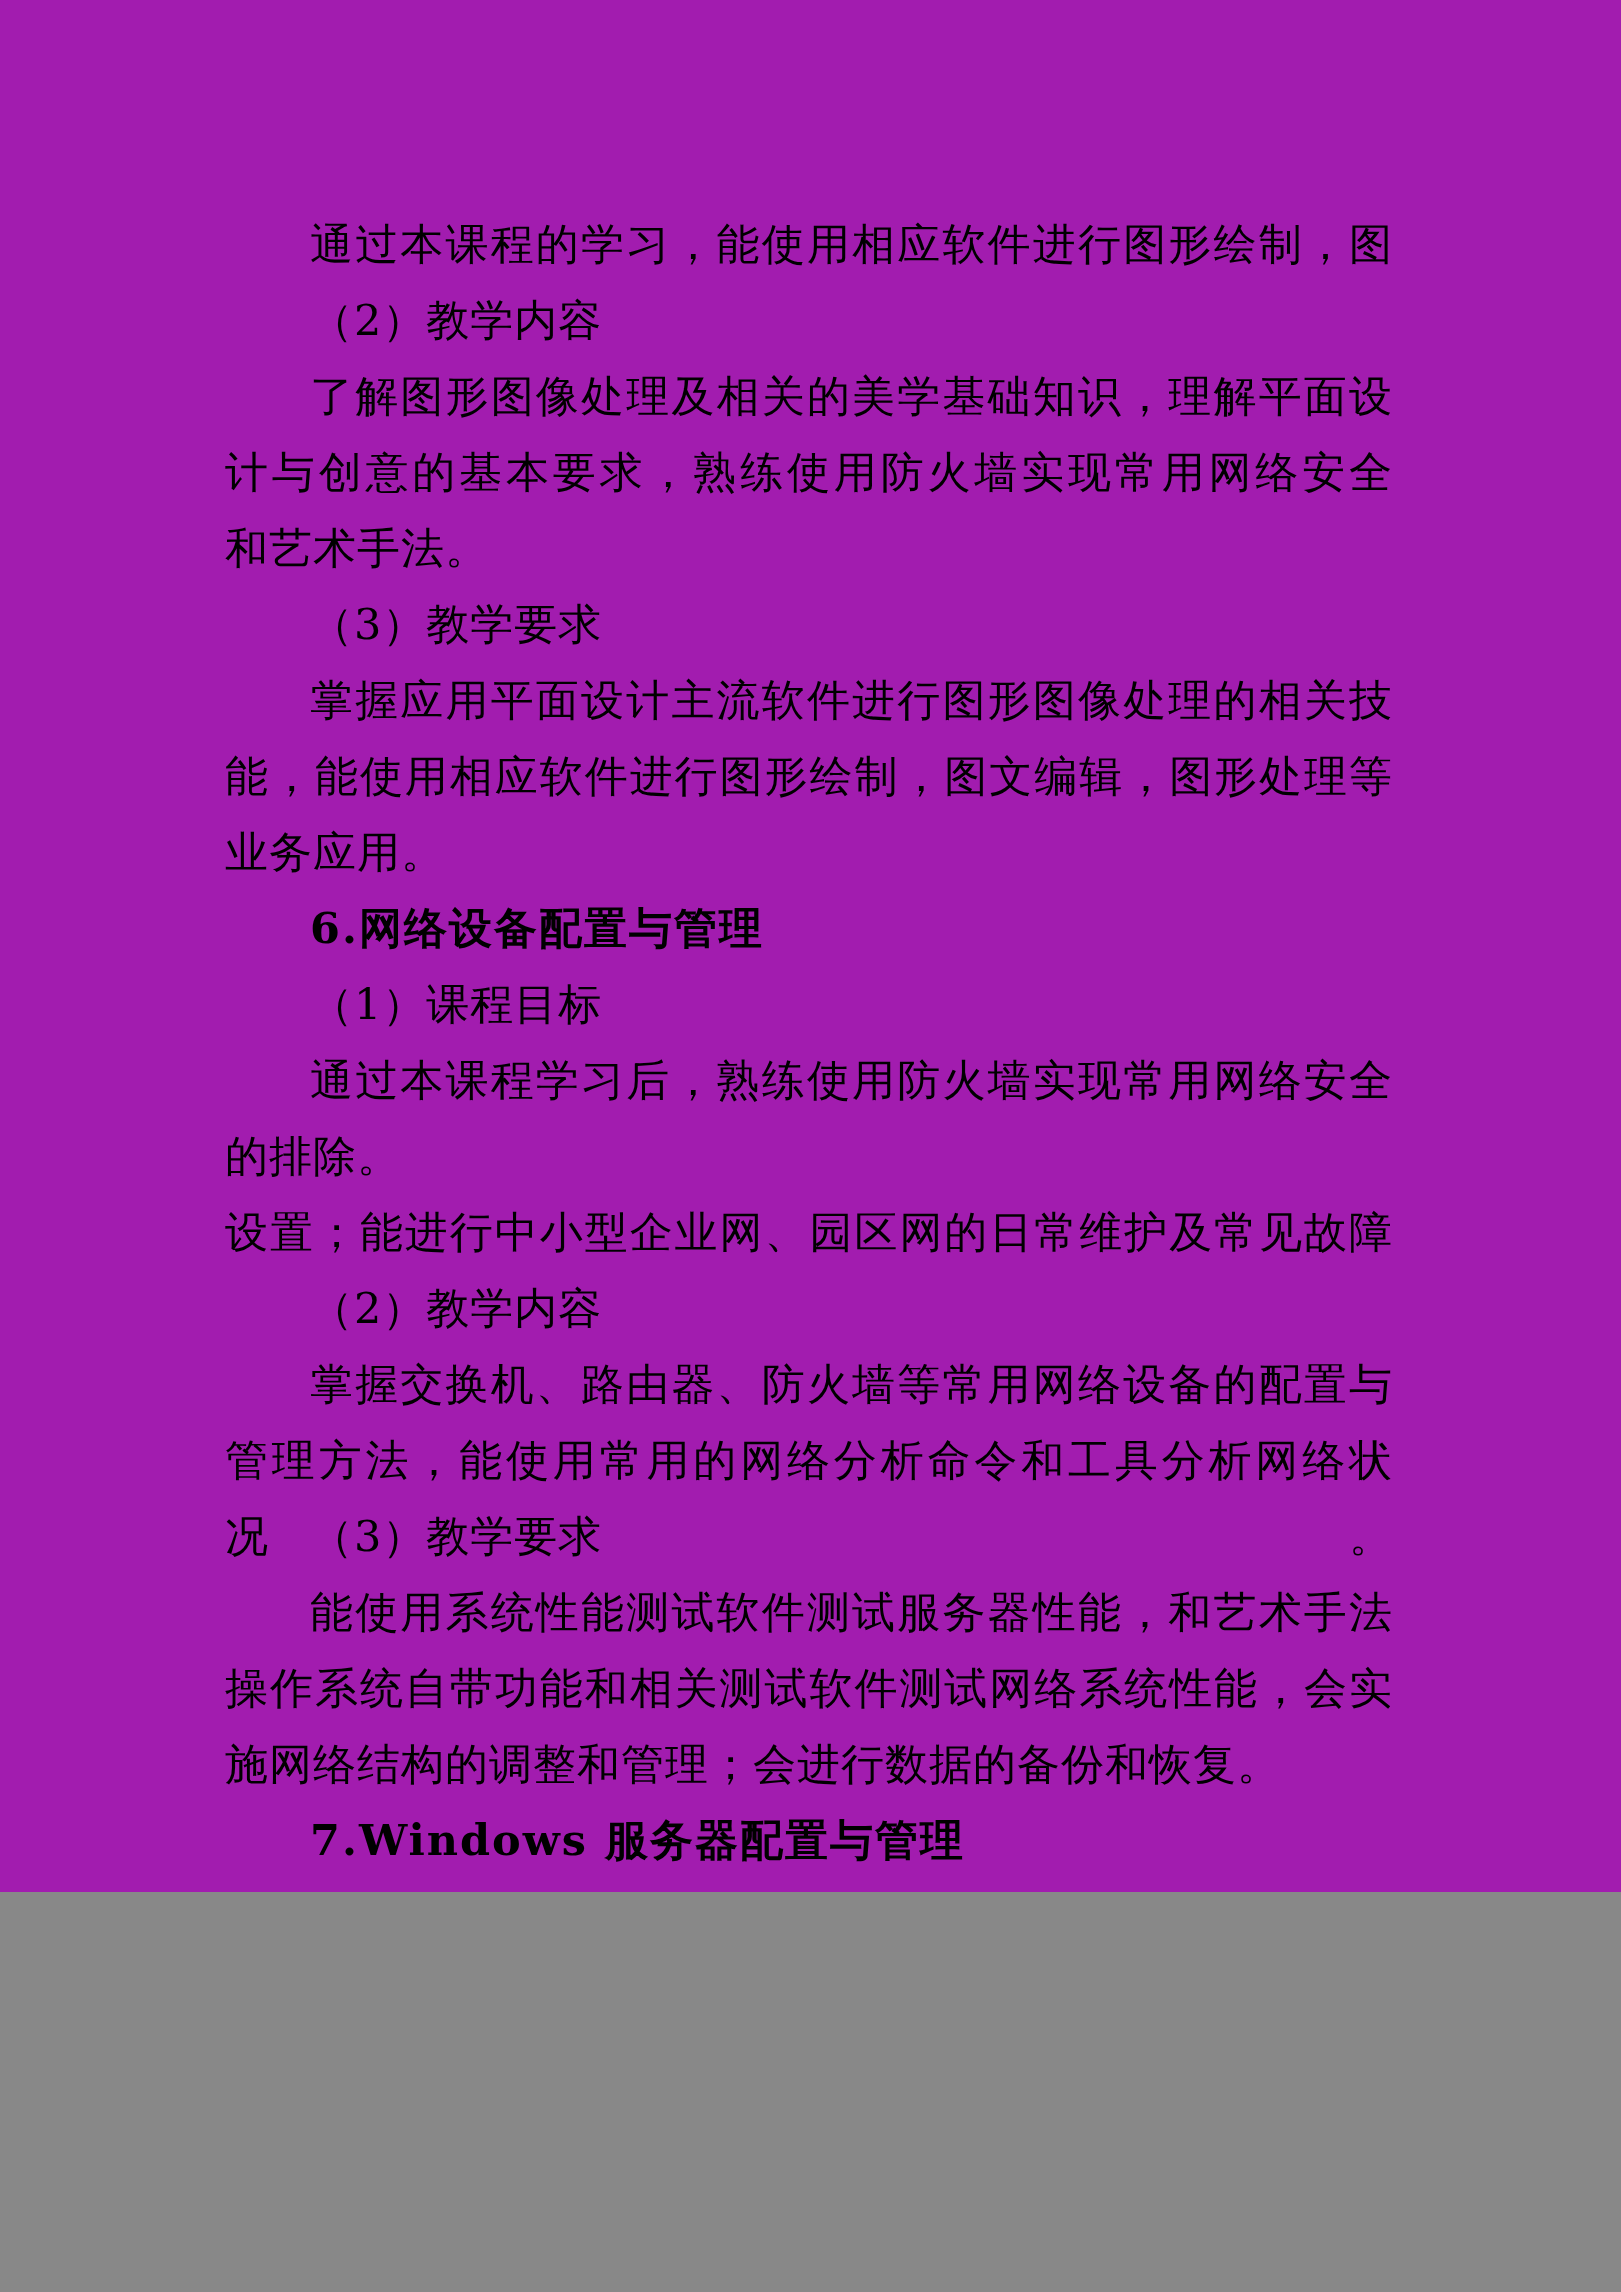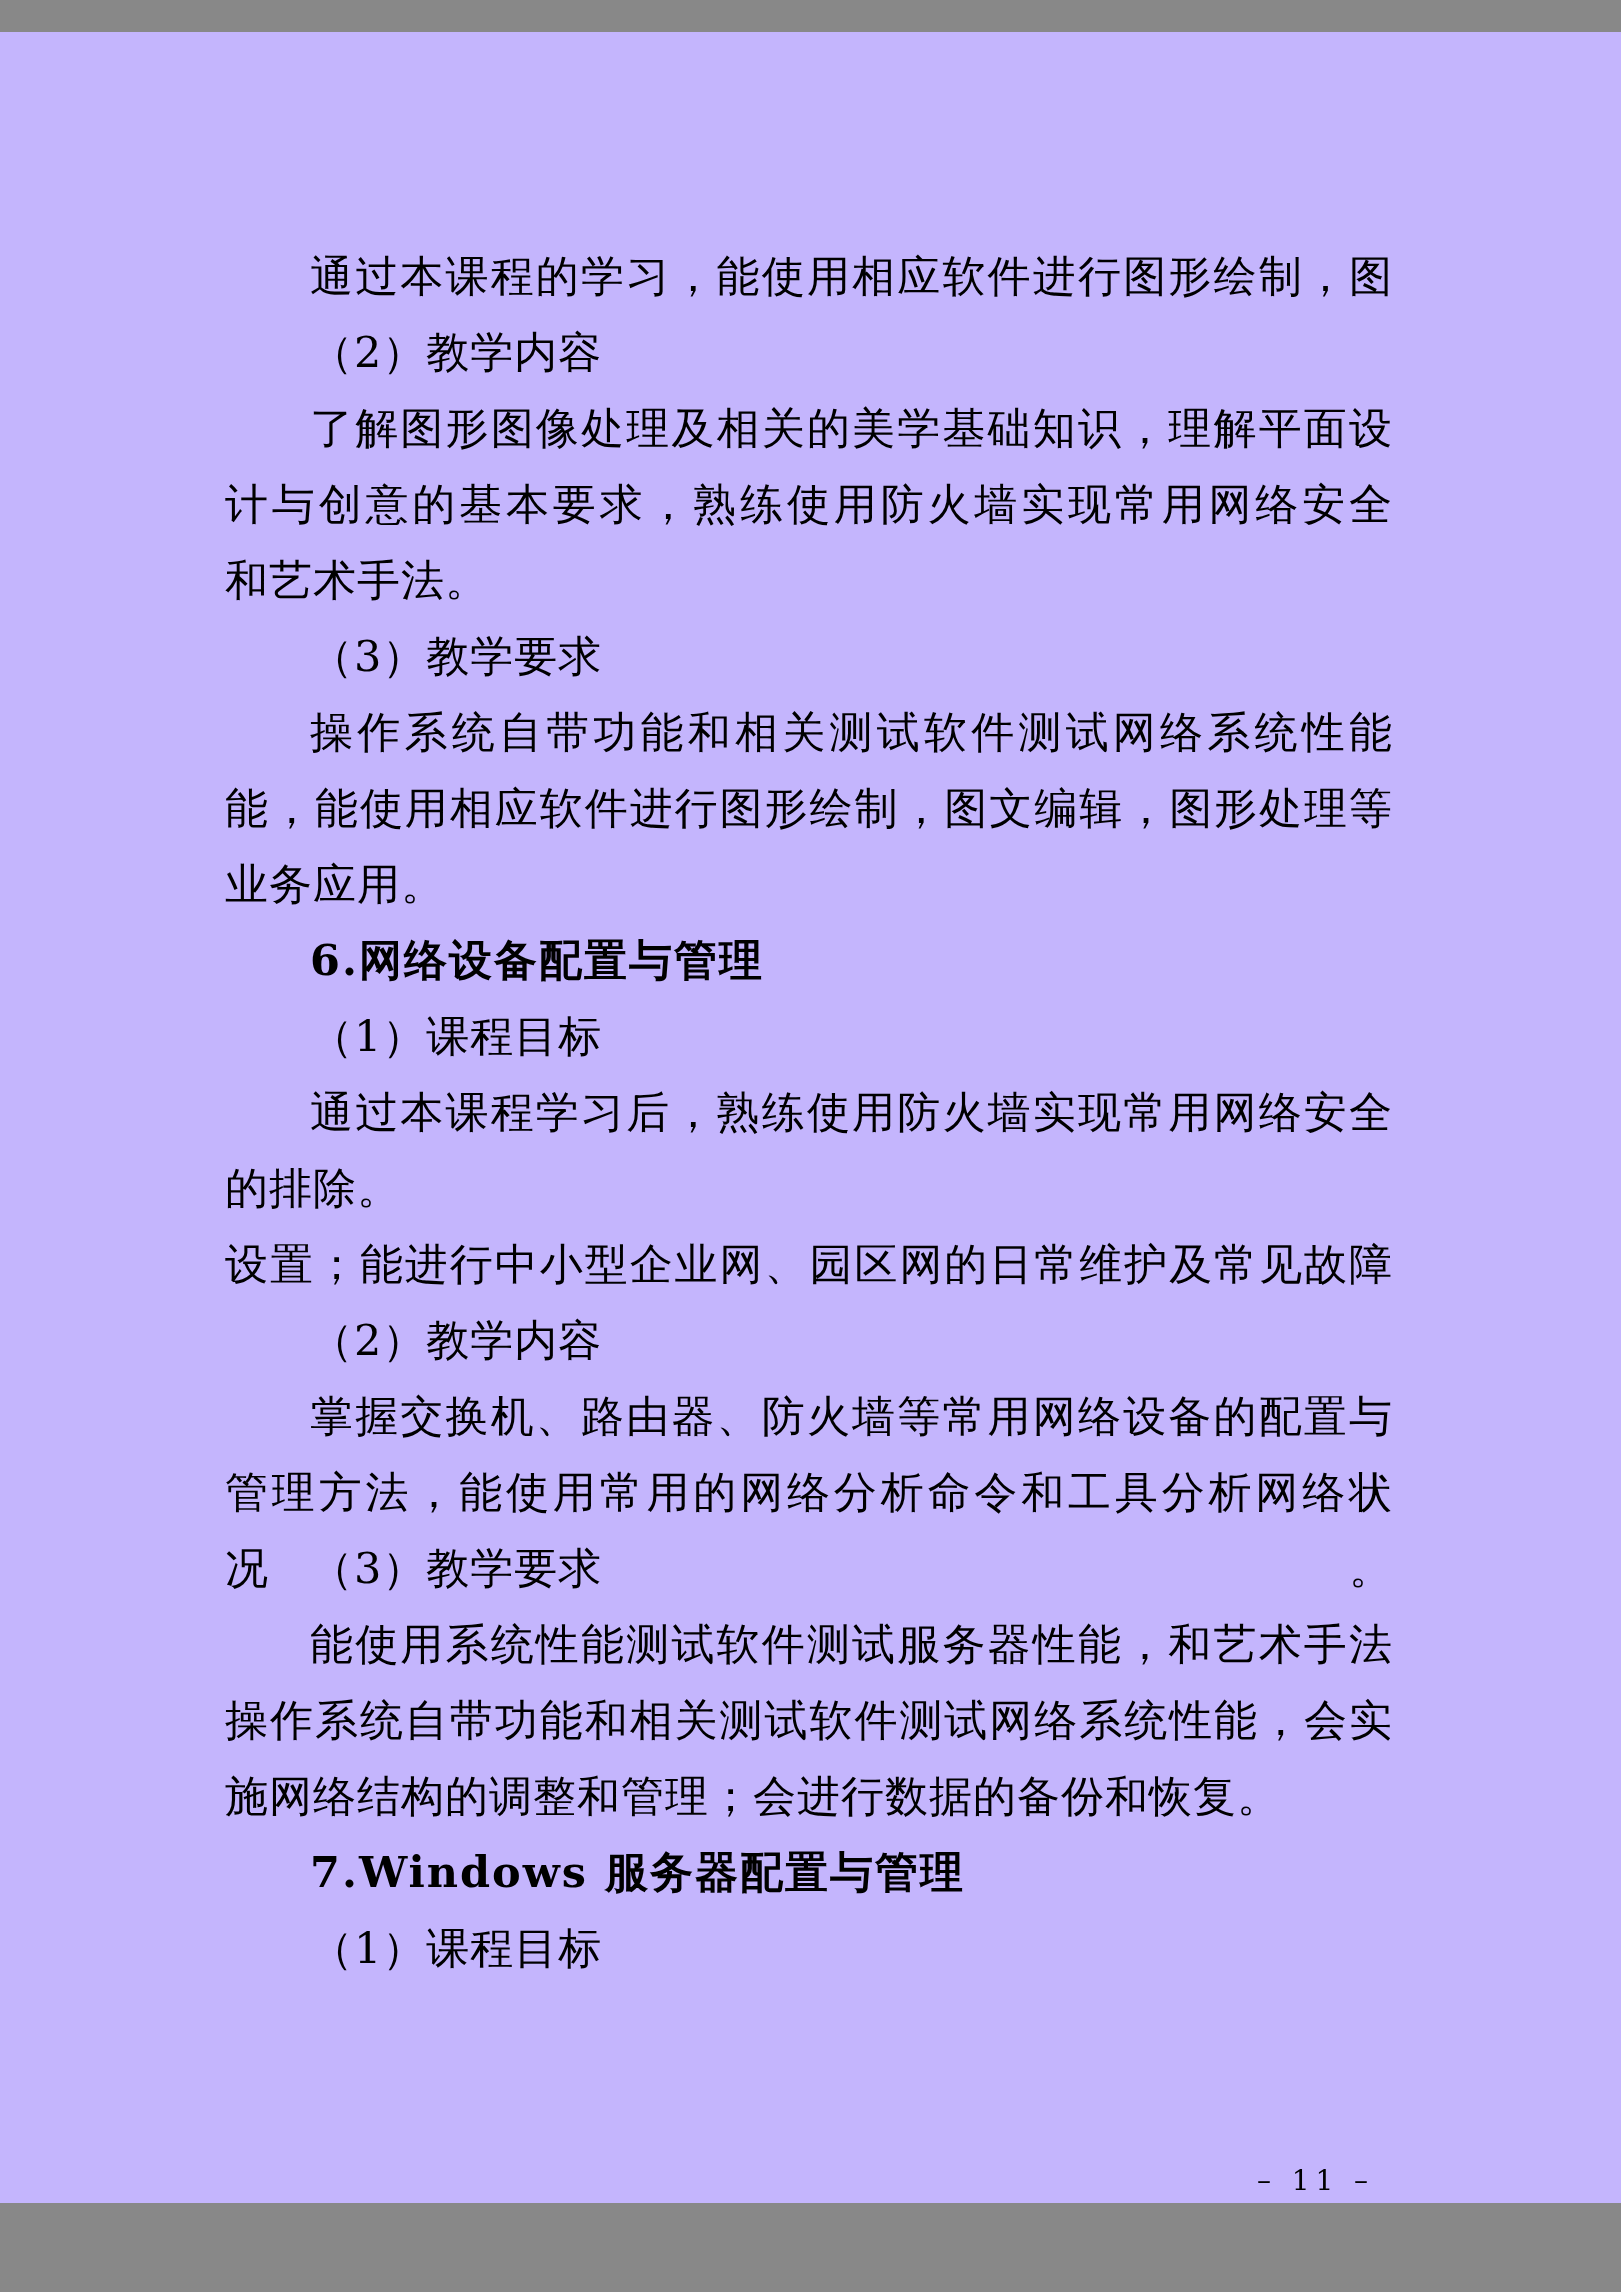--- a/index.html
+++ b/index.html
@@ -3,26 +3,25 @@
 <meta charset="utf-8">
 <style>
   html, body {
     margin: 0;
     padding: 0;
     background: #888;
   }
   .page {
     position: relative;
     width: 1621px;
-    height: 2171px;
-    background: #c4b5fd;
+    height: 1892px;
+    background: #a21caf;
     color: #000000;
     font-family: "DejaVu Serif", "Liberation Serif", serif;
     overflow: hidden;
-    margin-top: 32px;
   }
   .content {
     position: absolute;
     left: 225px;
     top: 206px;
     width: 1168px;
   }
   .line {
     font-size: 43px;
     line-height: 76px;
@@ -56,21 +55,21 @@
 <body>
 
 <div class="page">
   <div class="content">
     <div class="line indent fill">通过本课程的学习，能使用相应软件进行图形绘制，图</div>
     <div class="line indent">（2）教学内容</div>
     <div class="line indent fill">了解图形图像处理及相关的美学基础知识，理解平面设</div>
     <div class="line fill">计与创意的基本要求，熟练使用防火墙实现常用网络安全</div>
     <div class="line">和艺术手法。</div>
     <div class="line indent">（3）教学要求</div>
-    <div class="line indent fill">操作系统自带功能和相关测试软件测试网络系统性能</div>
+    <div class="line indent fill">掌握应用平面设计主流软件进行图形图像处理的相关技</div>
     <div class="line fill">能，能使用相应软件进行图形绘制，图文编辑，图形处理等</div>
     <div class="line">业务应用。</div>
     <div class="line indent heading">6.网络设备配置与管理</div>
     <div class="line indent">（1）课程目标</div>
     <div class="line indent fill">通过本课程学习后，熟练使用防火墙实现常用网络安全</div>
     <div class="line">的排除。</div>
     <div class="line fill">设置；能进行中小型企业网、园区网的日常维护及常见故障</div>
     <div class="line indent">（2）教学内容</div>
     <div class="line indent fill">掌握交换机、路由器、防火墙等常用网络设备的配置与</div>
     <div class="line fill">管理方法，能使用常用的网络分析命令和工具分析网络状况。</div>

